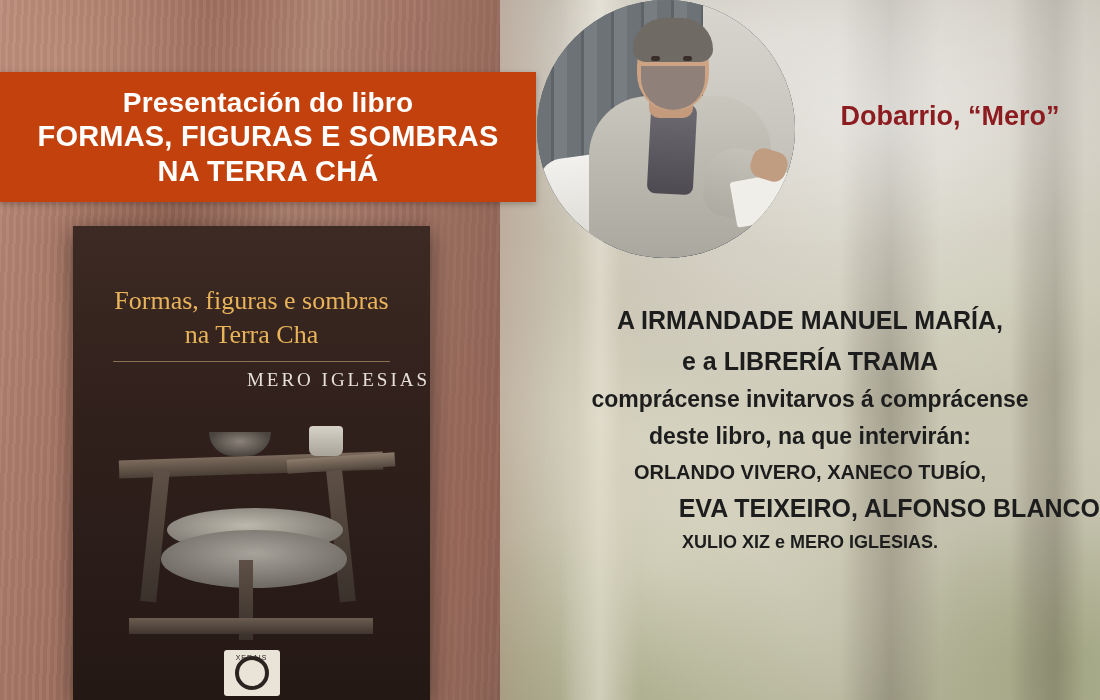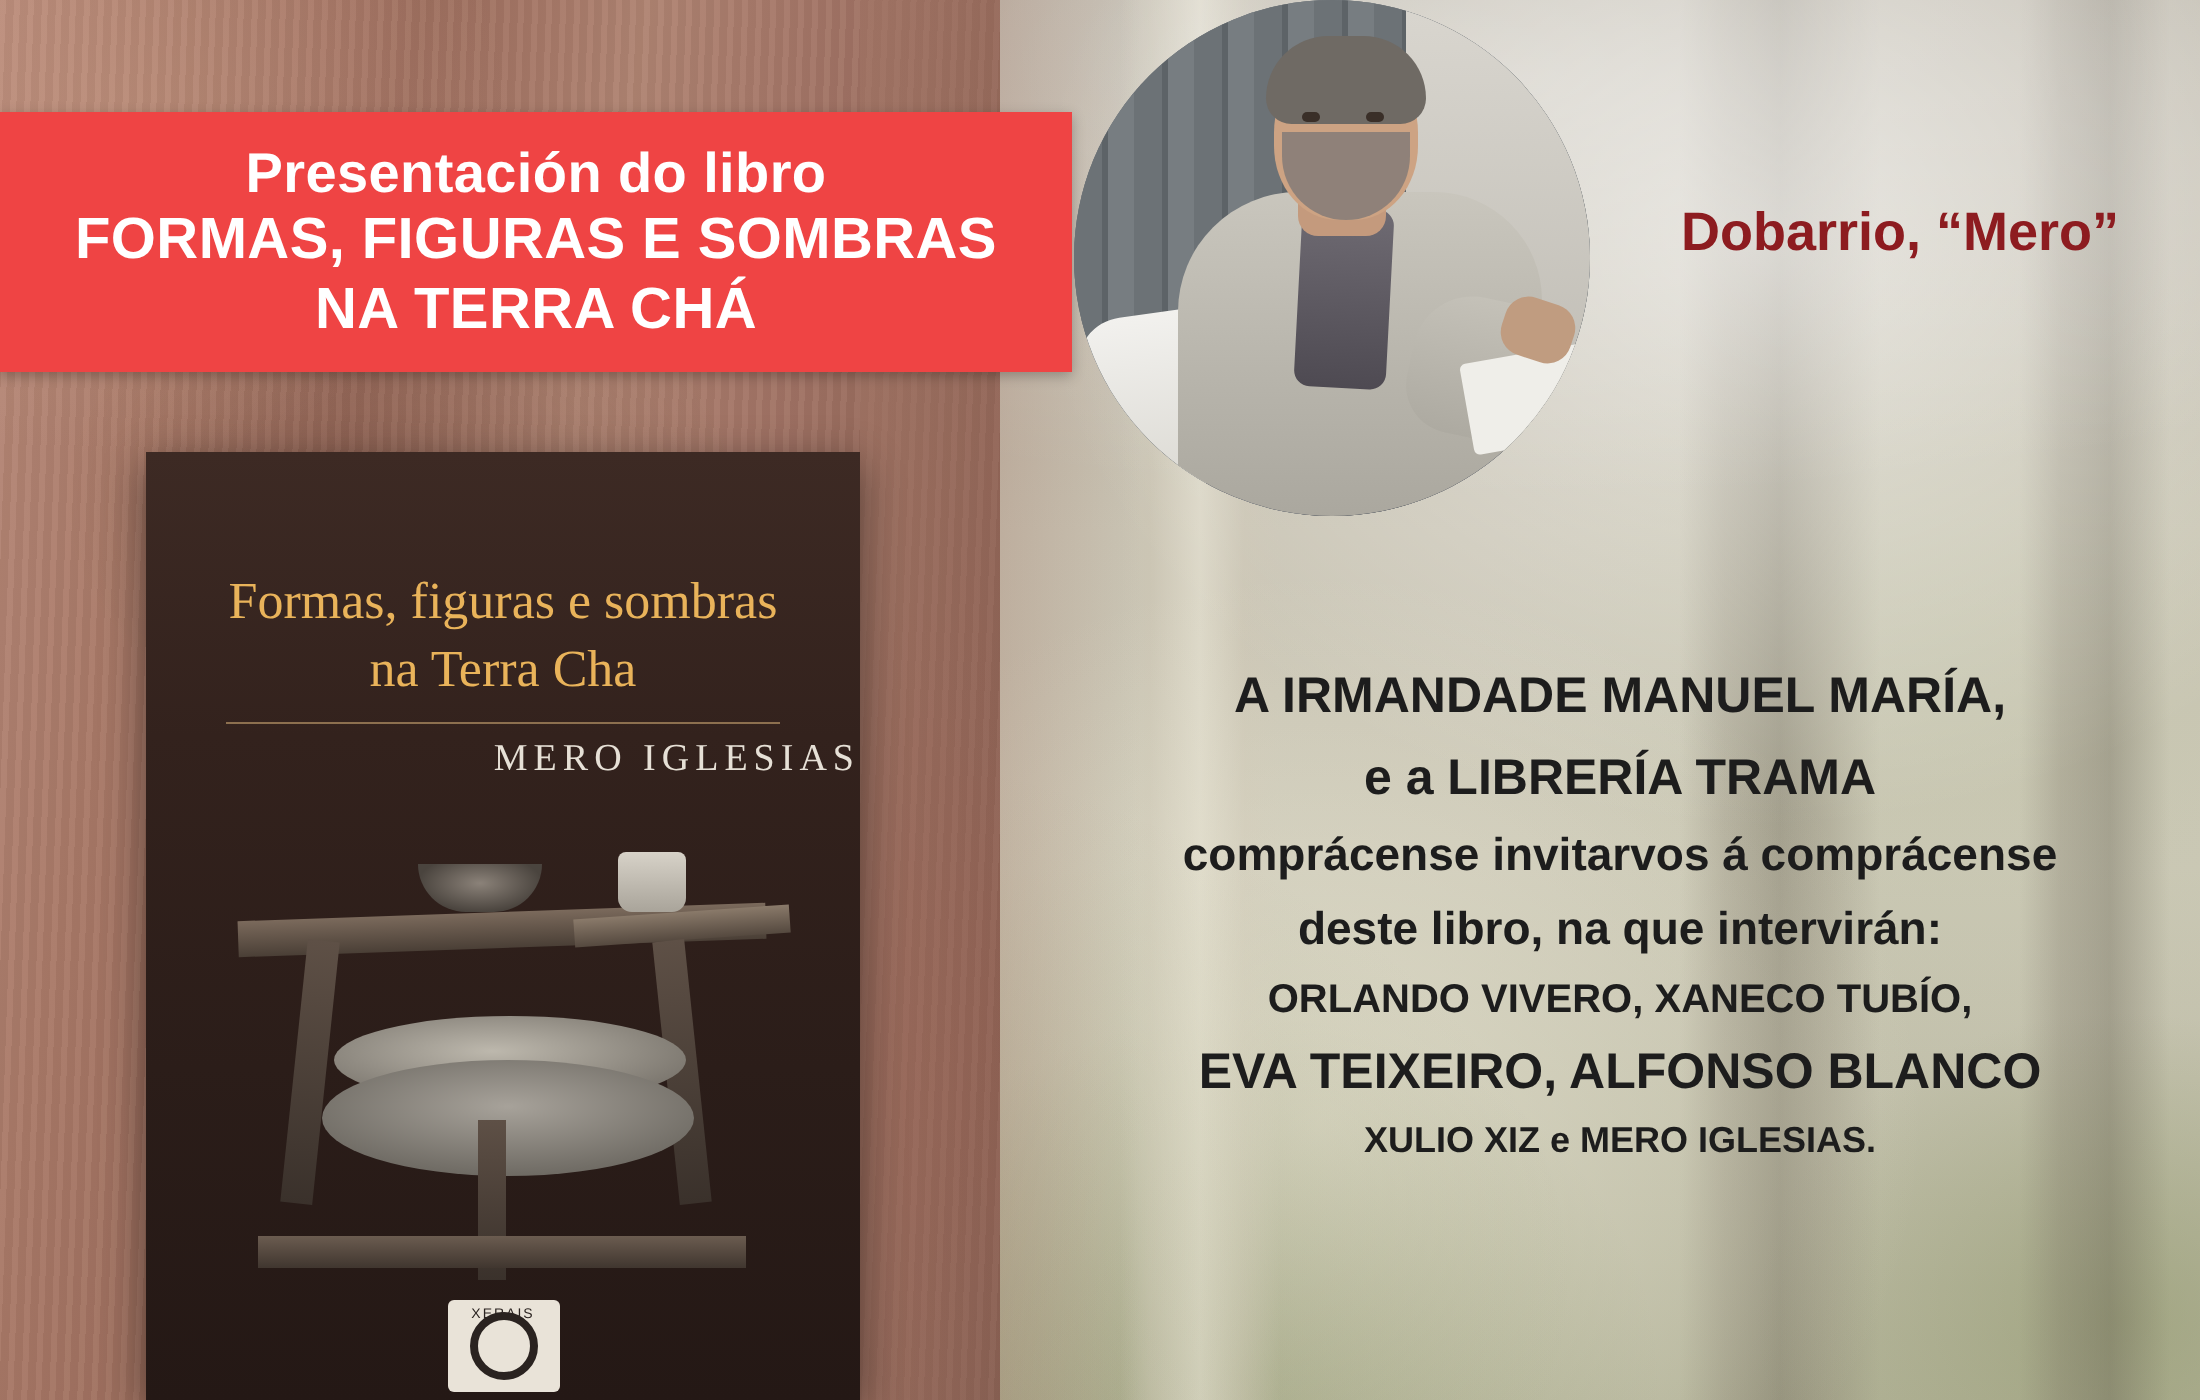--- a/index.html
+++ b/index.html
@@ -61,22 +61,22 @@
       radial-gradient(240px 180px at 200px 250px, rgba(90,60,50,.35), rgba(90,60,50,0) 70%);
     opacity:.7;
   }
   .left-fade{
     position:absolute;left:430px;top:0;width:140px;height:700px;
     background:linear-gradient(90deg, rgba(160,116,100,.55), rgba(190,185,170,0));
   }
 
   
   .title-banner{
-    position:absolute;left:0;top:56px;width:536px;height:130px;
-    background:#ef4444;
+    position:absolute;left:0;top:72px;width:536px;height:130px;
+    background:#c2410c;
     display:flex;align-items:center;justify-content:center;
     box-shadow:0 2px 6px rgba(0,0,0,.25);
   }
   .title-banner .title-text{
     color:#ffffff;text-align:center;line-height:1.18;
     font-size:29px;font-weight:bold;letter-spacing:.2px;
     padding:0 14px;
   }
   .title-line1{font-size:28px;}
   .title-line2{font-size:29px;}
@@ -202,30 +202,29 @@
     display:flex;align-items:center;justify-content:center;
   }
   .book-logo .ring{width:26px;height:26px;border:4px solid #2a2320;border-radius:50%;}
   .book-logo .cap{position:absolute;top:4px;left:0;right:0;text-align:center;font-size:7px;color:#2a2320;letter-spacing:1px;}
 
   
   .body-text{
     position:absolute;left:520px;top:300px;width:580px;
     text-align:center;color:#1d1d1d;font-weight:bold;
     line-height:1.62;
-    margin-top:28px;
   }
   .body-text .ln{display:block;}
   .ln.l1{font-size:25px;}
   .ln.l2{font-size:25px;}
   .ln.l3{font-size:25px;}
   .ln.l4{font-size:23px;}
   .ln.l5{font-size:23px;}
   .ln.l6{font-size:20px;}
-  .ln.l7{font-size:25px;}
+  .ln.l7{font-size:25px;text-align:right;}
   .ln.l8{font-size:18px;}
 </style>
 </head>
 <body>
 
 <div class="bg"></div>
 <div class="bg-blur-overlay"></div>
 <div class="left-panel"></div>
 <div class="left-fade"></div>
 

